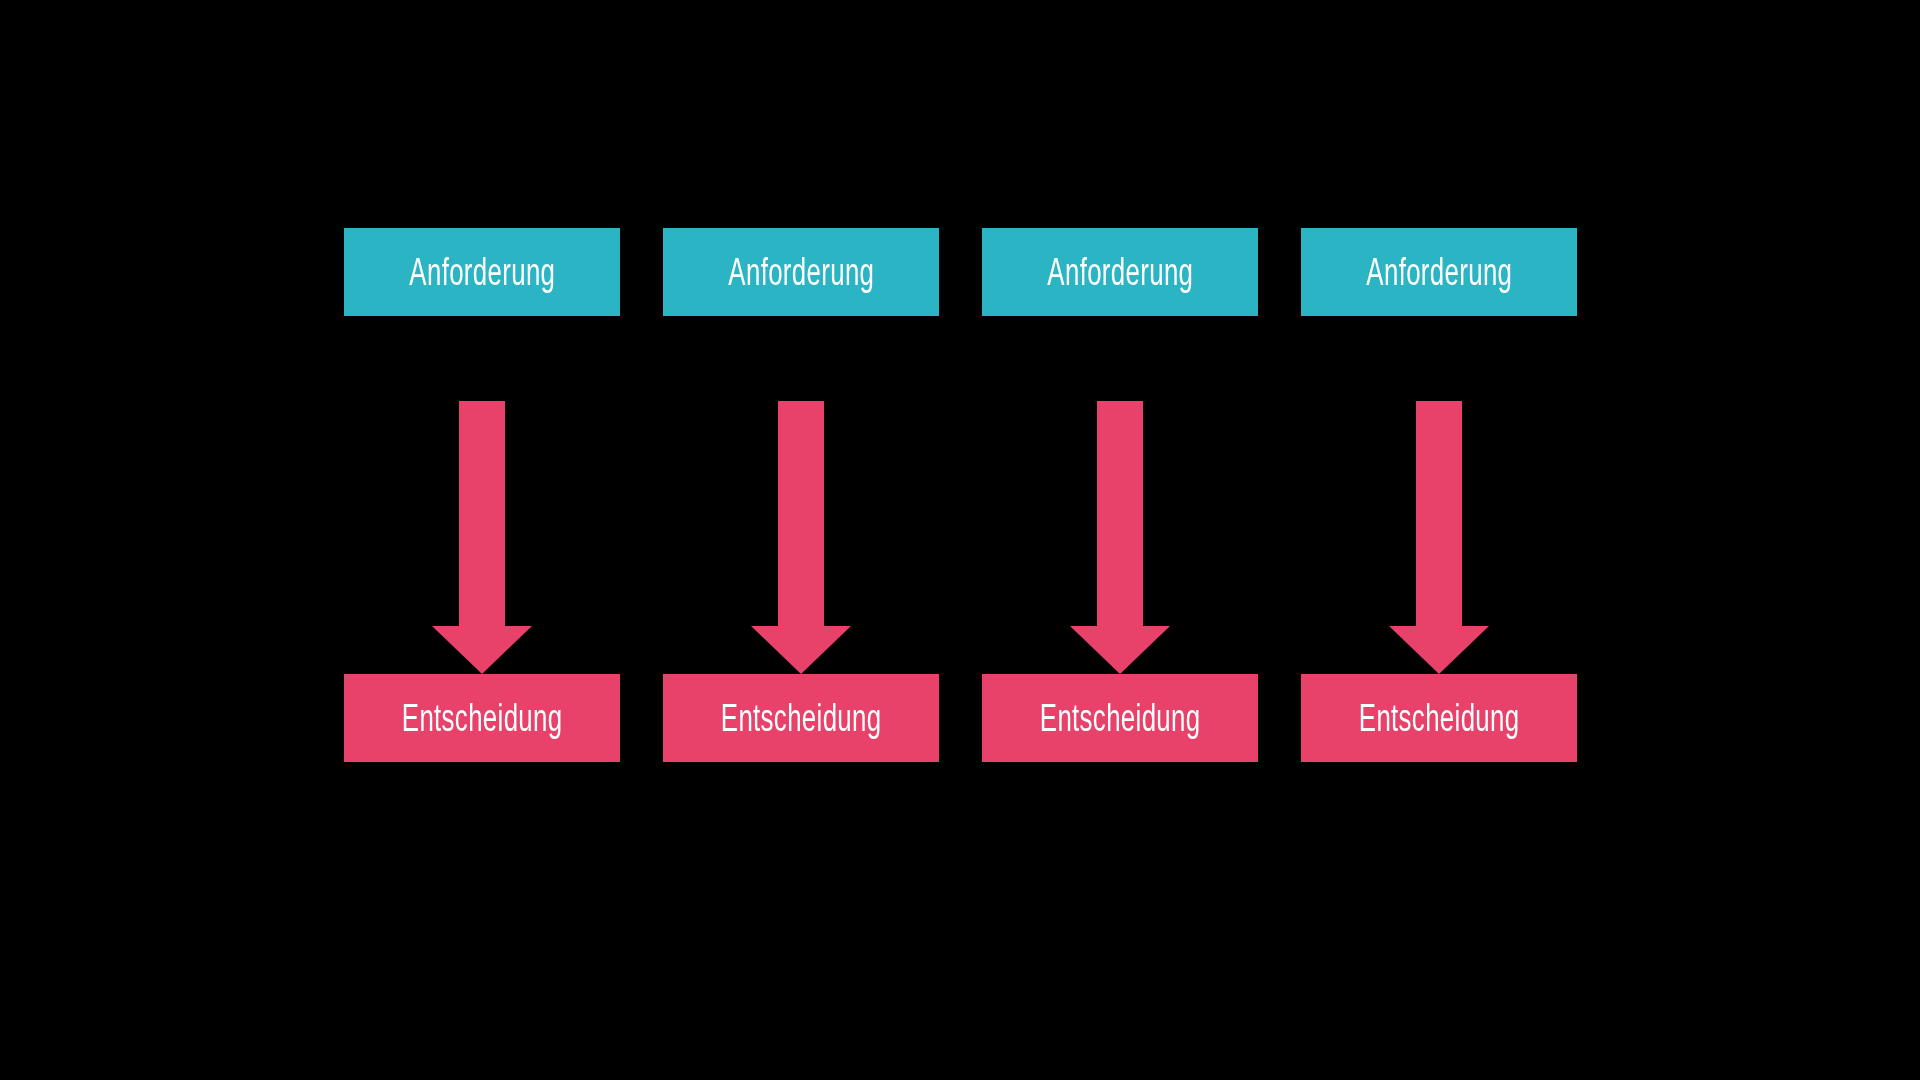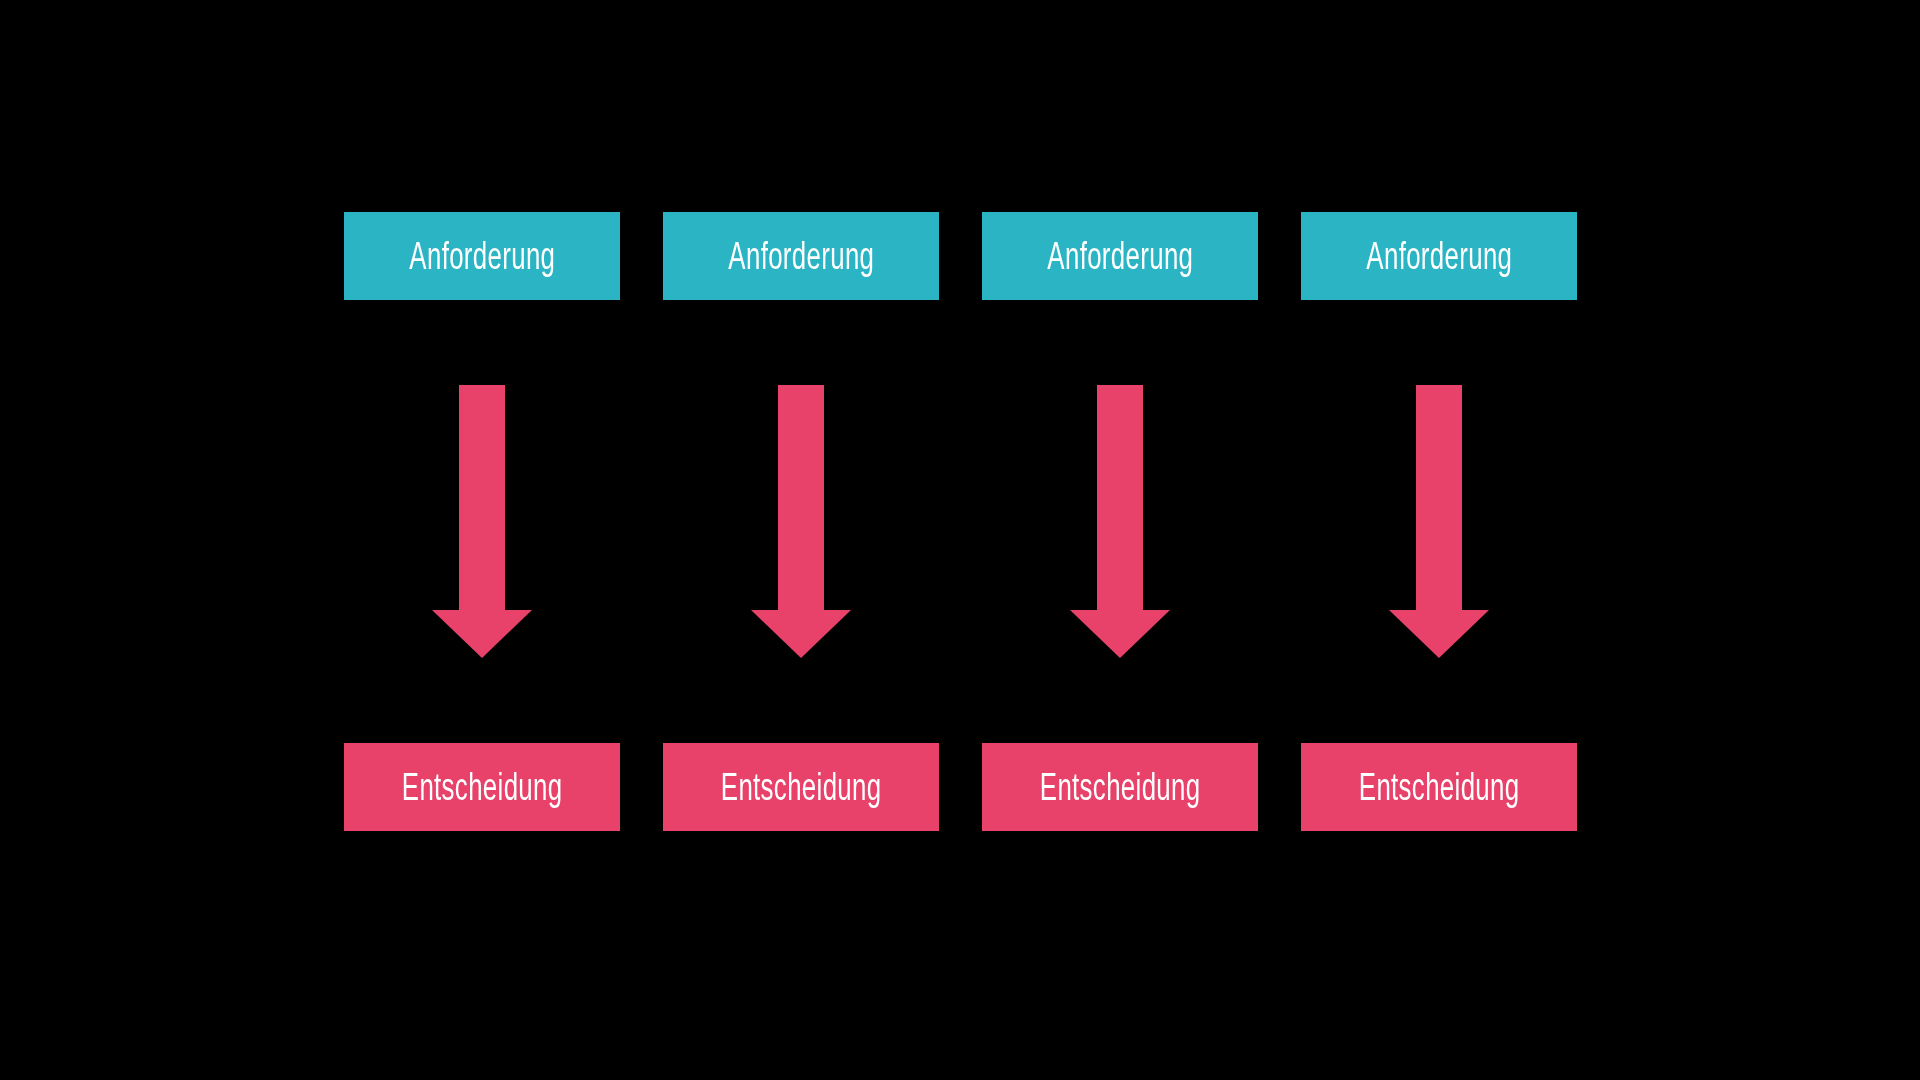--- a/index.html
+++ b/index.html
@@ -15,41 +15,41 @@
     position: relative;
     width: 1920px;
     height: 1080px;
     background: var(--bg);
     overflow: hidden;
     font-family: "Liberation Sans", sans-serif;
   }
   .columns {
     position: absolute;
     left: 344px;
-    top: 212px;
+    top: 228px;
     width: 1233px;
     height: 619px;
     display: flex;
     justify-content: space-between;
   }
   .col {
     width: 276px;
     display: flex;
     flex-direction: column;
     align-items: center;
   }
   .box {
     width: 276px;
     height: 88px;
     display: flex;
     align-items: center;
     justify-content: center;
   }
   .box.requirement { background: var(--requirement); }
-  .box.decision { background: var(--decision); margin-top: 85px; }
+  .box.decision { background: var(--decision); }
   .box .label {
     color: var(--label);
     font-size: 38px;
     font-weight: 400;
     letter-spacing: 0.5px;
     white-space: nowrap;
     transform: scaleX(0.68);
     transform-origin: center;
   }
   .arrow {

